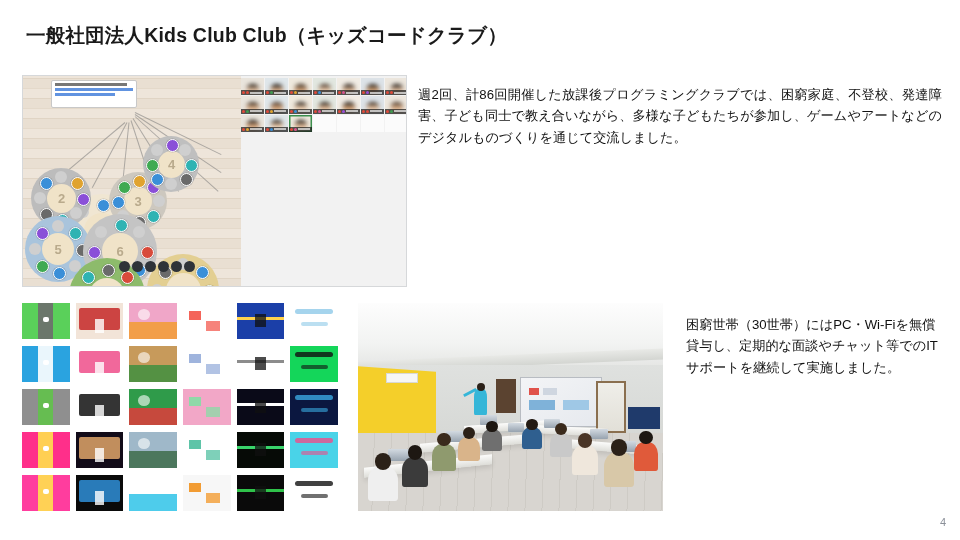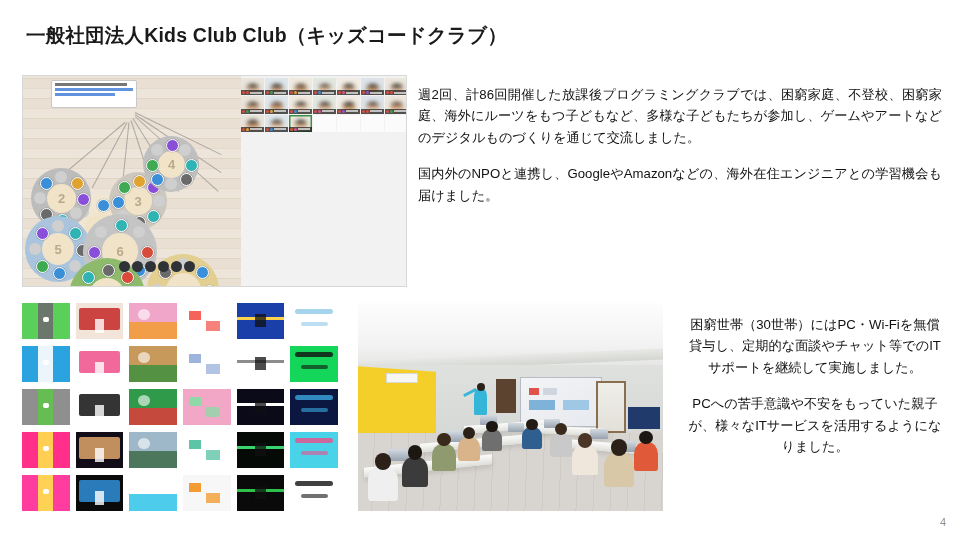--- a/index.html
+++ b/index.html
@@ -48,21 +48,21 @@
   }
   #text-block-top {
     left: 418px;
     top: 84px;
     width: 524px;
   }
   #text-block-bottom {
     left: 686px;
     top: 314px;
     width: 258px;
-    text-align: center;
+    text-align: left;
   }
   .body-text p { margin: 0 0 15px 0; }
   .body-text p:last-child { margin-bottom: 0; }
 
   
   #venue-screenshot {
     position: absolute;
     left: 22px;
     top: 75px;
     width: 385px;
@@ -560,22 +560,21 @@
         </div>
         <div class="vtile empty"></div>
         <div class="vtile empty"></div>
         <div class="vtile empty"></div>
         <div class="vtile empty"></div>
       </div>
   </div>
 </div>
 
 <div id="text-block-top" class="body-text">
-    <p>週2回、計86回開催した放課後プログラミングクラブでは、困窮家庭、不登校、困窮家庭、海外にルーツをもつ子どもなど、多様な子どもたちが参加し、ゲームやアートなどのデジタルものづくりを通じて交流しました。</p>
-    <p>国内外のNPOと連携し、GoogleやAmazonなどの、海外在住エンジニアとの学習機会も届けました。</p>
+    <p>週2回、計86回開催した放課後プログラミングクラブでは、困窮家庭、不登校、発達障害、子ども同士で教え合いながら、多様な子どもたちが参加し、ゲームやアートなどのデジタルものづくりを通じて交流しました。</p>
   </div>
 
 <div id="project-grid">
     <div class="thumb" style="background: rgb(90, 208, 90);">
       <div style="position:absolute;left:34%;top:0;width:32%;height:100%;background:#6d6d6d;opacity:.9;"></div>
       <div style="position:absolute;left:44%;top:38%;width:12%;height:16%;background:#fff;border-radius:2px;"></div>
     </div>
     <div class="thumb" style="background: rgb(242, 228, 216);">
       <div style="position:absolute;left:8%;top:14%;width:84%;height:62%;background:#c62828;opacity:.85;border-radius:2px;"></div>
       <div style="position:absolute;left:40%;top:44%;width:20%;height:40%;background:#fff;opacity:.8;"></div>
@@ -744,16 +743,15 @@
       <div style="position:absolute;left:276px;top:139.2px;width:24px;height:28.799999999999997px;background:#e05a3a;border-radius:42% 42% 10% 10%;"></div>
       <div style="position:absolute;left:281.28px;top:128px;width:13.440000000000001px;height:13.440000000000001px;background:#1d1712;border-radius:50%;"></div>
       <div style="position:absolute;left:116px;top:86px;width:13px;height:26px;background:#35b6d8;border-radius:30% 30% 8% 8%;"></div>
       <div style="position:absolute;left:119px;top:80px;width:8px;height:8px;background:#2b2118;border-radius:50%;"></div>
       <div style="position:absolute;left:105px;top:88px;width:14px;height:3px;background:#35b6d8;transform:rotate(-28deg);"></div>
     </div>
 </div>
 
 <div id="text-block-bottom" class="body-text">
     <p>困窮世帯（30世帯）にはPC・Wi-Fiを無償貸与し、定期的な面談やチャット等でのITサポートを継続して実施しました。</p>
-    <p>PCへの苦手意識や不安をもっていた親子が、様々なITサービスを活用するようになりました。</p>
   </div>
 
 <div id="page-number">4</div>
 
 </body></html>

